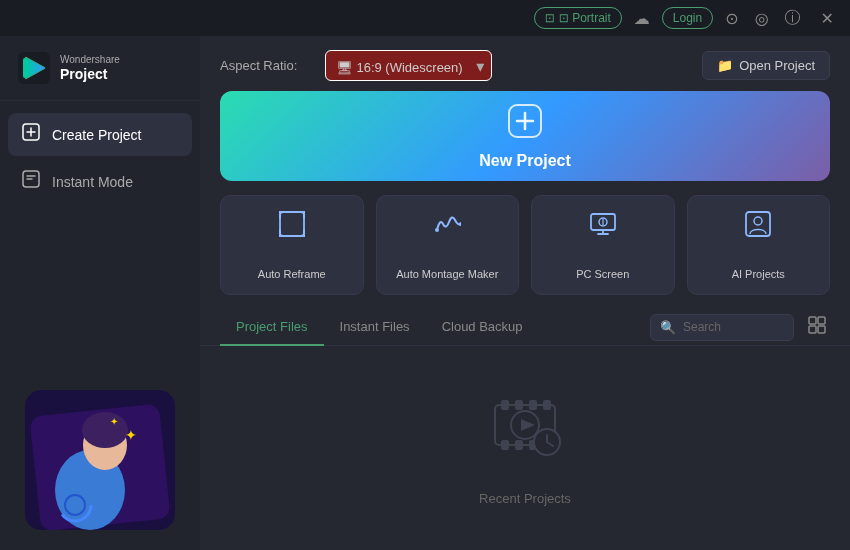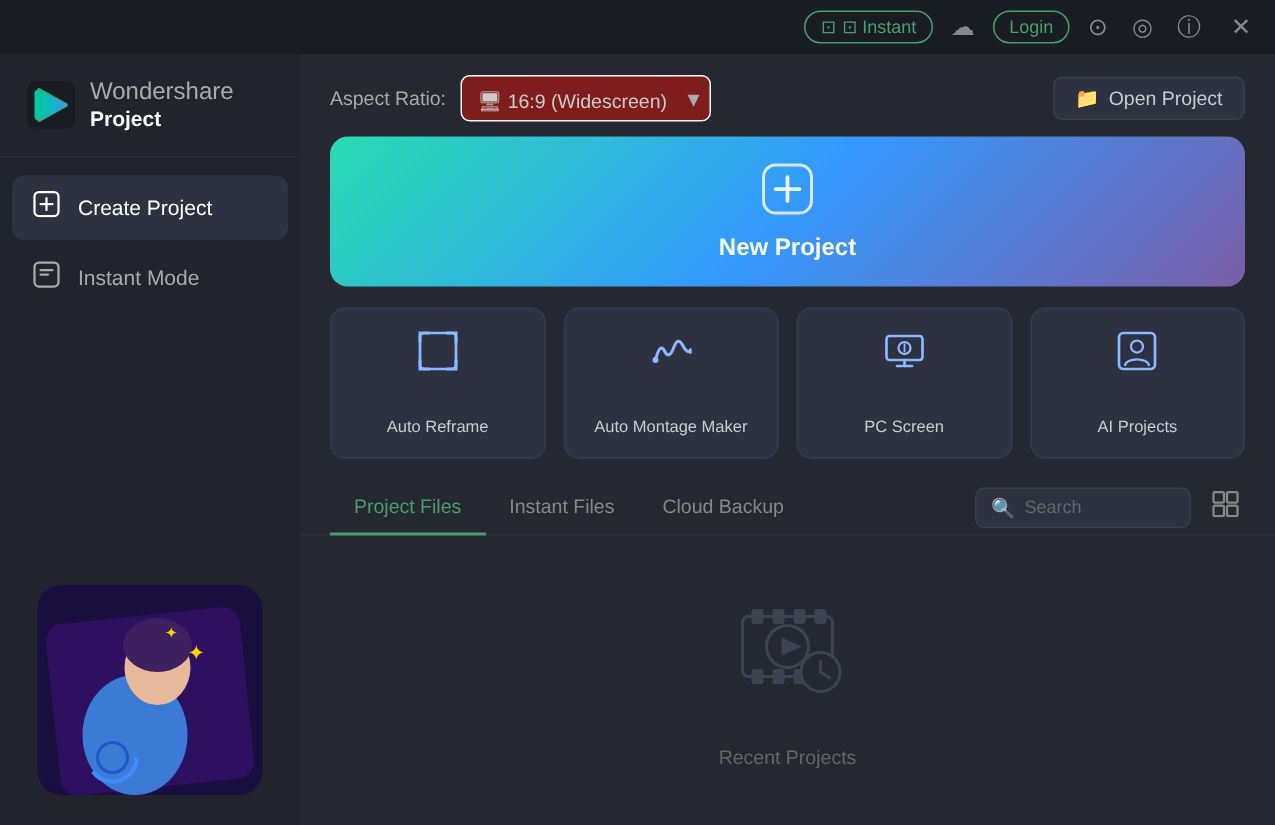--- a/index.html
+++ b/index.html
@@ -84,21 +84,21 @@
     .logo-icon {
       width: 32px;
       height: 32px;
       flex-shrink: 0;
     }
     .logo-text {
       display: flex;
       flex-direction: column;
     }
     .logo-text .brand {
-      font-size: 16px;
+      font-size: 10px;
       color: #aaa;
       line-height: 1.2;
     }
     .logo-text .product {
       font-size: 14px;
       font-weight: 700;
       color: #fff;
       line-height: 1.2;
     }
     .nav-items {
@@ -145,21 +145,21 @@
     .content-header {
       padding: 14px 20px 10px;
       display: flex;
       align-items: center;
       justify-content: space-between;
       flex-shrink: 0;
     }
     .aspect-ratio-group {
       display: flex;
       align-items: center;
-      gap: 10px;
+      gap: 28px;
     }
     .aspect-ratio-label {
       font-size: 13px;
       color: #aaa;
     }
     .aspect-select-wrapper {
       position: relative;
       display: inline-block;
     }
     .aspect-select-wrapper select {
@@ -190,21 +190,21 @@
       padding: 6px 14px;
       cursor: pointer;
       display: flex;
       align-items: center;
       gap: 6px;
     }
 
     
     .new-project-banner {
       margin: 0 20px 14px;
-      height: 100px;
+      height: 90px;
       background: linear-gradient(135deg, #2adcb0 0%, #3399ff 50%, #7b5ea7 100%);
       border-radius: 12px;
       display: flex;
       align-items: center;
       justify-content: center;
       flex-direction: column;
       cursor: pointer;
       flex-shrink: 0;
       gap: 6px;
     }
@@ -312,21 +312,21 @@
       font-size: 13px;
       color: #666;
     }
   </style>
 </head>
 <body>
 
 <div class="title-bar">
   <button class="title-bar-btn">
     <span>⊡</span>
-    <span>⊡ Instant</span>
+    <span>⊡ Portrait</span>
   </button>
   <span class="cloud-icon title-bar-icon">☁</span>
   <button class="title-bar-btn login">
     <span>Login</span>
   </button>
   <span class="title-bar-icon">⊙</span>
   <span class="title-bar-icon">◎</span>
   <span class="title-bar-icon">ⓘ</span>
   <span class="title-bar-close">✕</span>
 </div>

